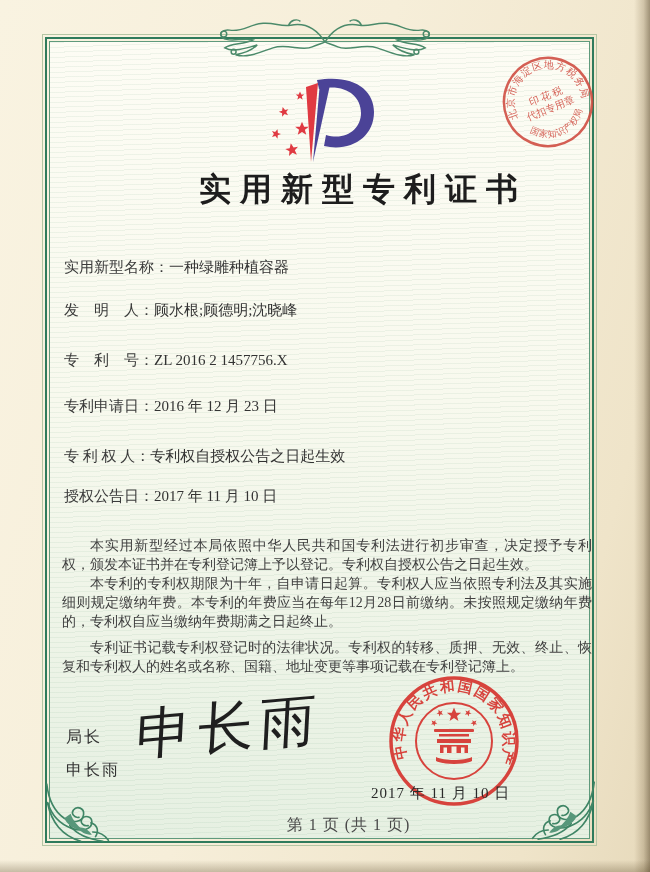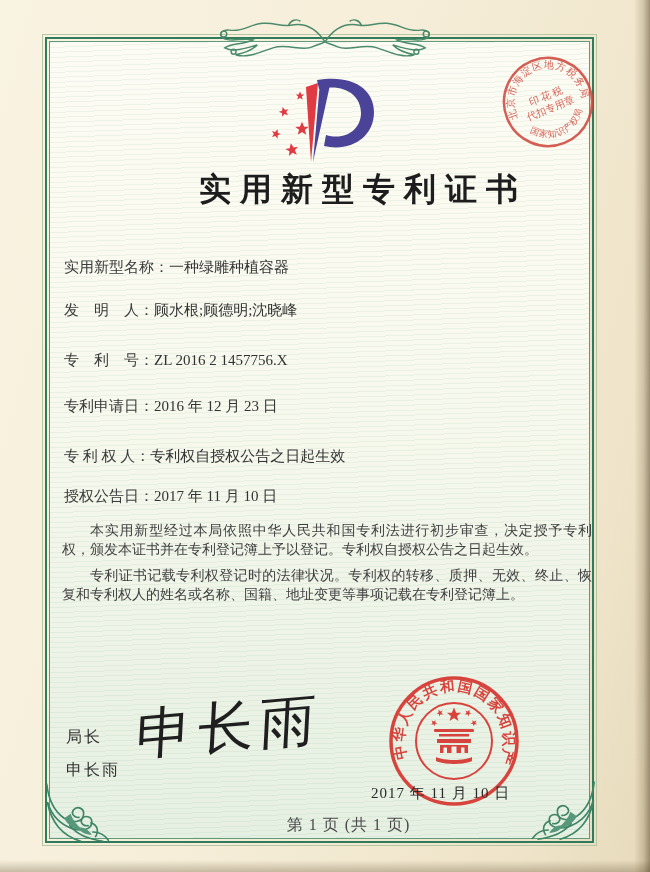--- a/index.html
+++ b/index.html
@@ -32,21 +32,21 @@
   .cert-no{position:absolute;left:64px;top:80px;font-size:14.5px;letter-spacing:1.5px;color:#3a3a3a;}
   .logo{position:absolute;left:262px;top:72px;width:120px;height:95px;}
   .tax-stamp{position:absolute;left:500px;top:54px;width:96px;height:96px;
     transform:rotate(-22deg);opacity:.88;}
   .title{position:absolute;left:42px;top:168px;width:485px;text-align:right;
     font-size:32px;font-weight:bold;letter-spacing:9px;color:#1d1d1d;}
   .row{position:absolute;left:64px;font-size:15px;color:#3a3a3a;white-space:nowrap;}
   .row .lab{color:#3a3a3a;}
   .row .val{color:#333;}
   .r1{top:258px}.r2{top:301px}.r3{top:351px}.r4{top:397px}.r5{top:447px}.r6{top:487px}
-  .paras{position:absolute;left:62px;top:521px;width:530px;font-size:14px;line-height:19px;
+  .paras{position:absolute;left:62px;top:536px;width:530px;font-size:14px;line-height:19px;
     color:#3f3f3f;text-align:justify;}
   .paras p{margin:0;text-indent:2em;}
   .paras p.p3{margin-top:7px;}
   .director-title{position:absolute;left:66px;top:727px;font-size:16px;letter-spacing:2px;color:#333;}
   .director-name{position:absolute;left:66px;top:760px;font-size:16px;letter-spacing:2px;color:#333;}
   .signature{position:absolute;left:135px;top:688px;width:240px;height:105px;
     font-size:56px;color:#1f1f1f;transform:rotate(-5deg) skewX(-8deg);
     font-family:"Liberation Serif","DejaVu Serif",serif;letter-spacing:6px;white-space:nowrap;}
   .office-seal{position:absolute;left:384px;top:671px;width:140px;height:140px;opacity:.92;z-index:5;}
   .issue-date{position:absolute;left:371px;top:784px;font-size:15px;letter-spacing:1px;
@@ -149,20 +149,21 @@
   </div>
   <div class="row r5">
     <span class="lab">专 利 权 人：</span><span class="val">专利权自授权公告之日起生效</span>
   </div>
   <div class="row r6">
     <span class="lab">授权公告日：</span><span class="val">2017 年 11 月 10 日</span>
   </div>
 
   <div class="paras">
     <p>本实用新型经过本局依照中华人民共和国专利法进行初步审查，决定授予专利权，颁发本证书并在专利登记簿上予以登记。专利权自授权公告之日起生效。</p>
+    <p>本专利的专利权期限为十年，自申请日起算。专利权人应当依照专利法及其实施细则规定缴纳年费。本专利的年费应当在每年12月28日前缴纳。未按照规定缴纳年费的，专利权自应当缴纳年费期满之日起终止。</p>
     <p class="p3">专利证书记载专利权登记时的法律状况。专利权的转移、质押、无效、终止、恢复和专利权人的姓名或名称、国籍、地址变更等事项记载在专利登记簿上。</p>
   </div>
 
   <div class="director-title">局长</div>
   <div class="director-name">申长雨</div>
   <div class="signature">申长雨</div>
 
   <svg class="office-seal" viewBox="0 0 140 140">
     <circle cx="70" cy="70" r="63" fill="none" stroke="#d6352f" stroke-width="3.5"></circle>
     <defs>

